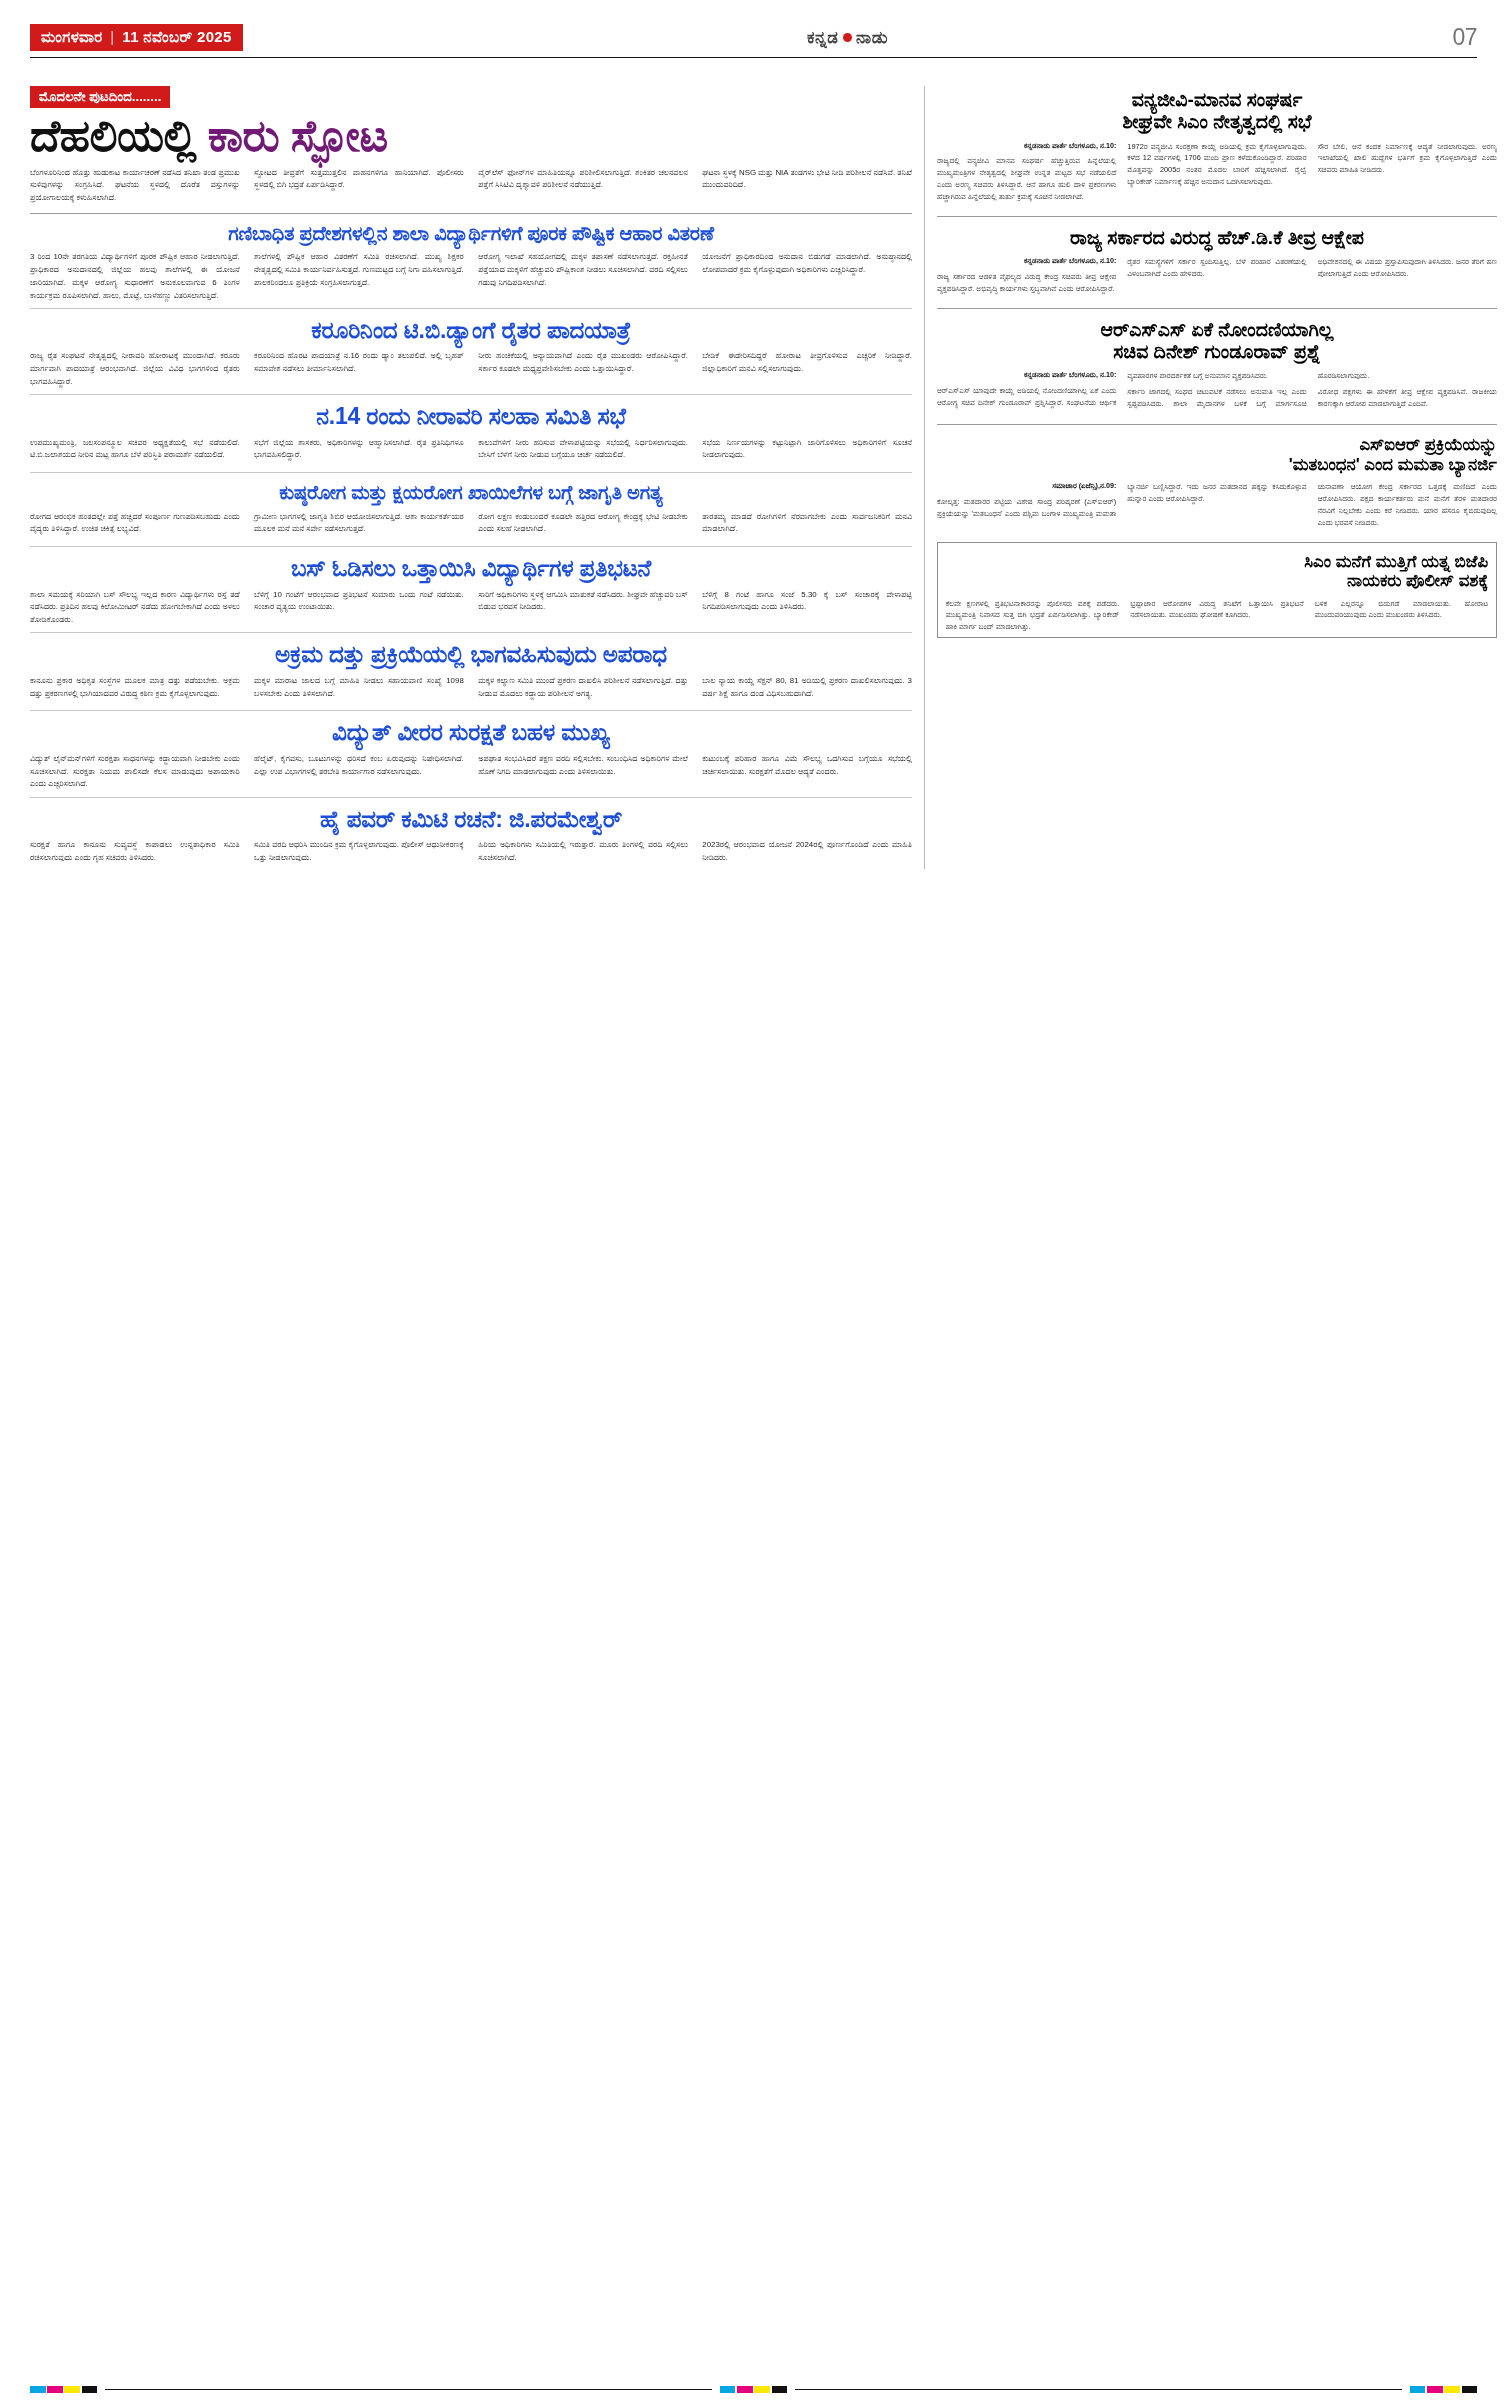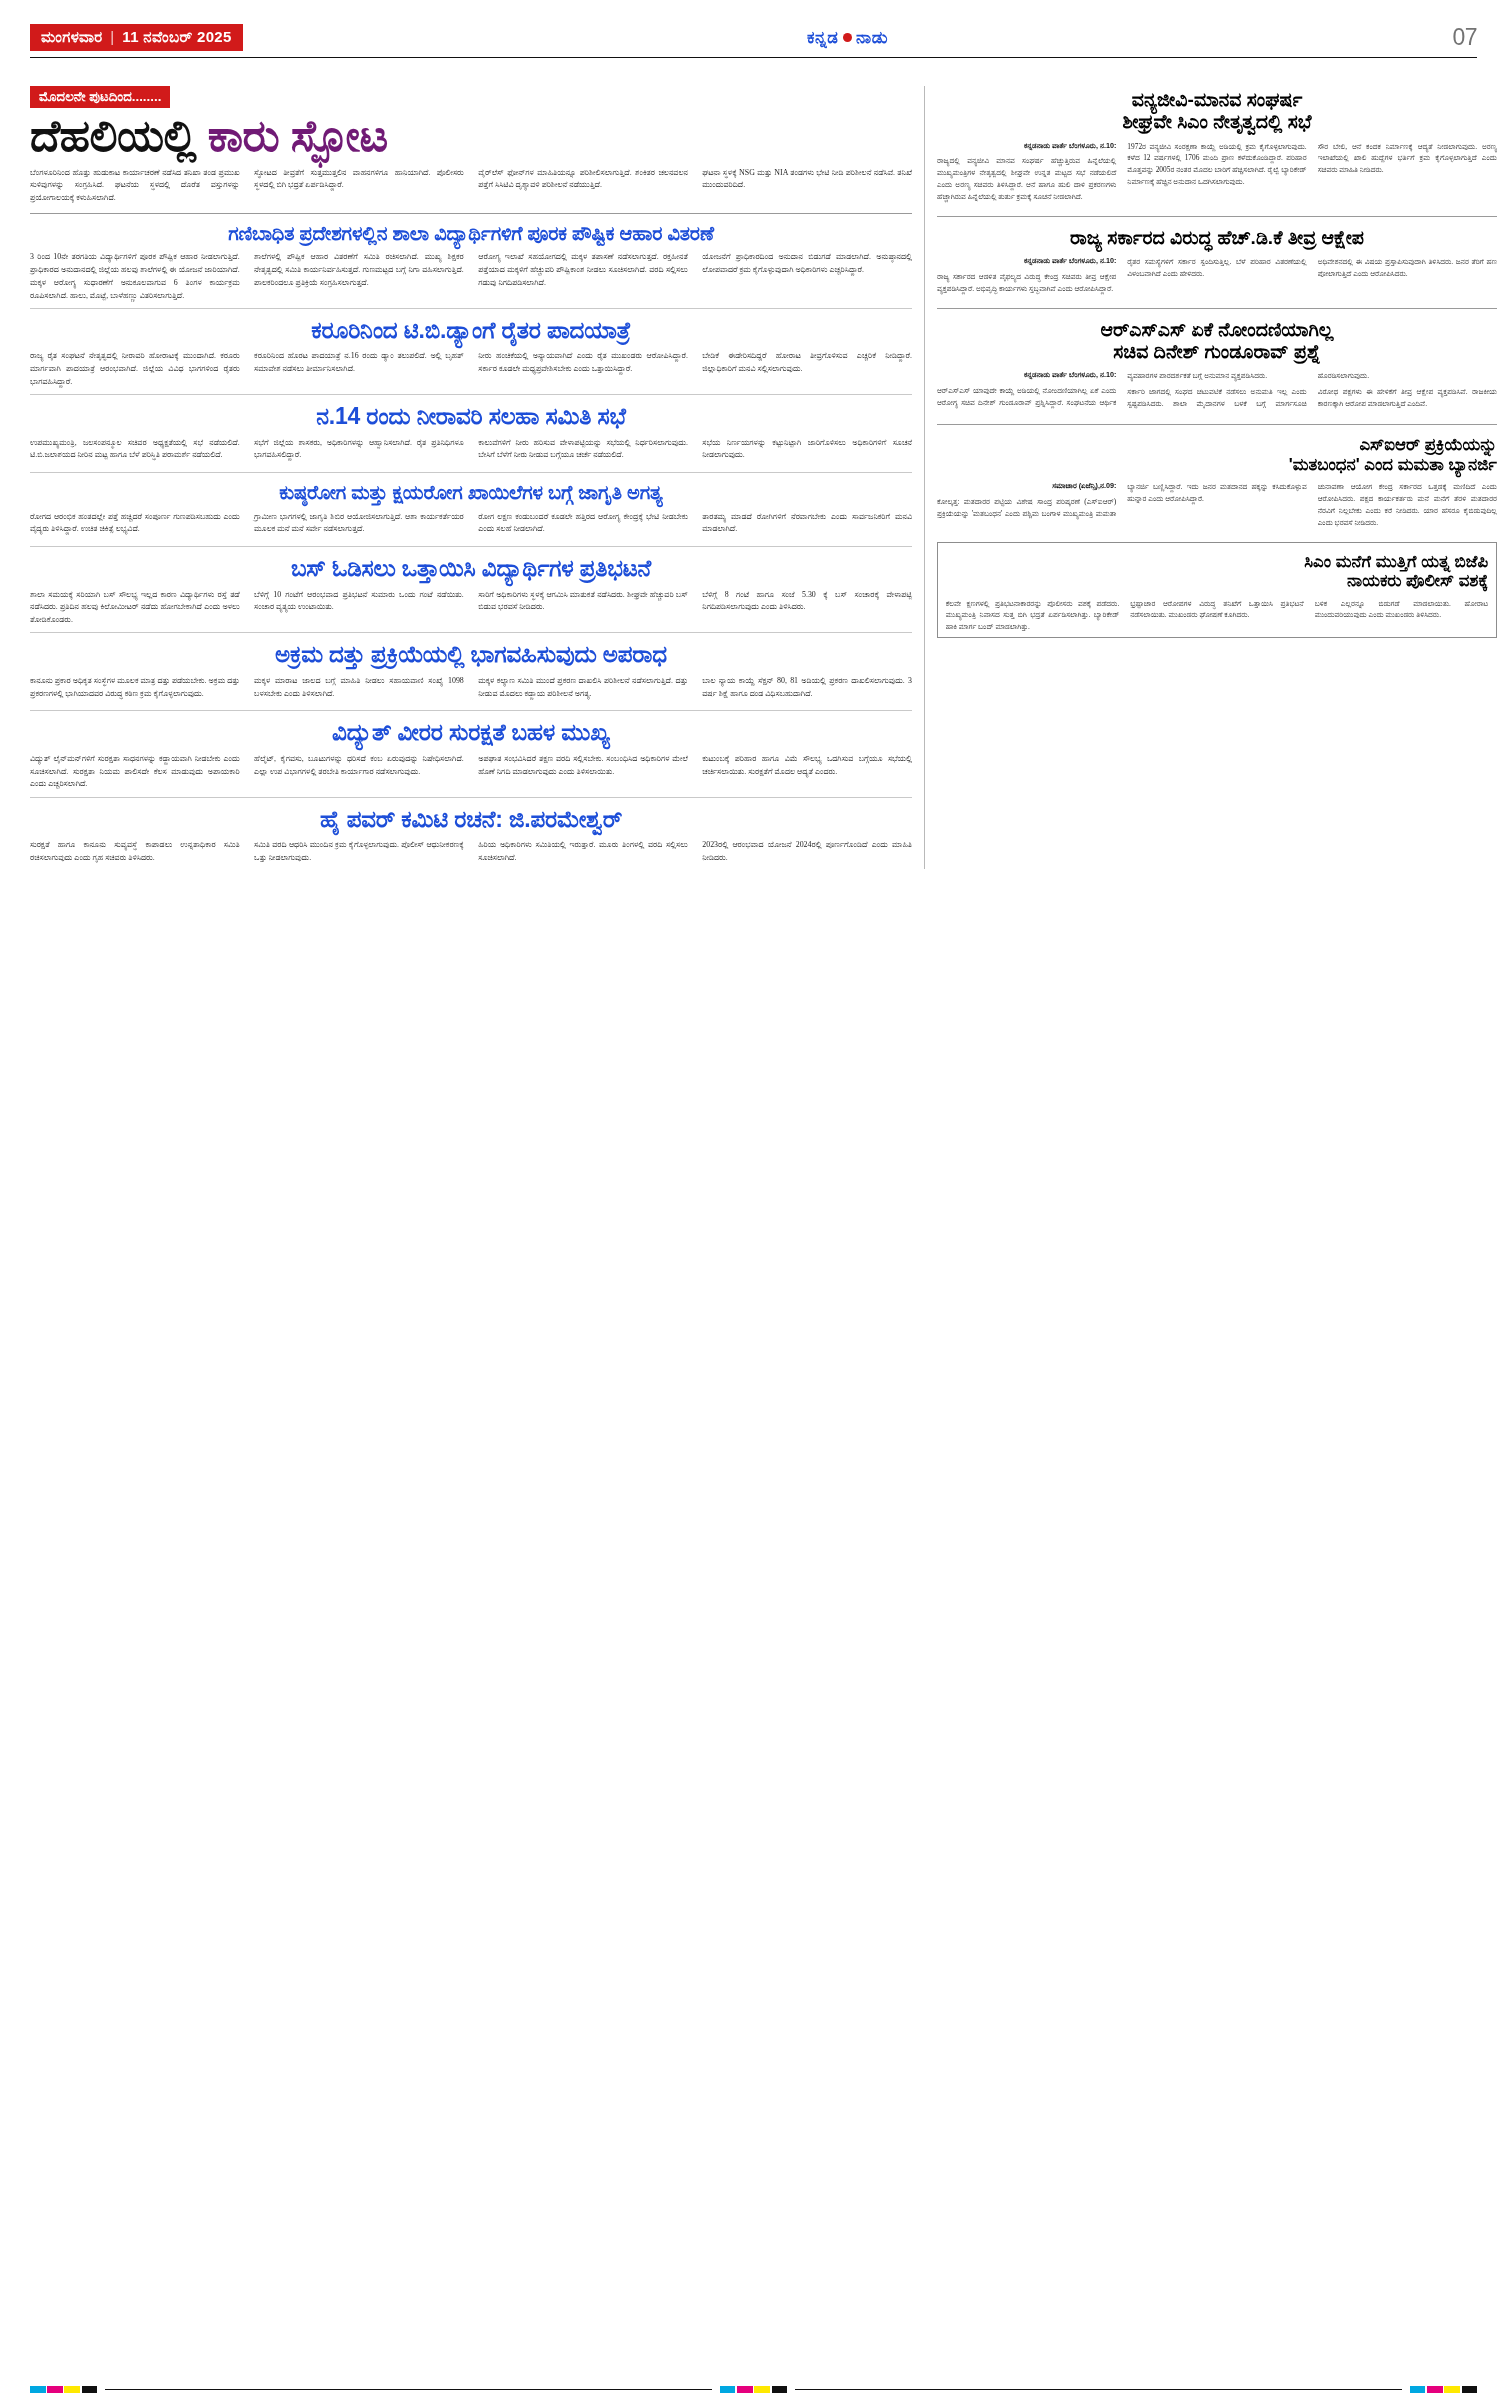--- a/index.html
+++ b/index.html
@@ -35,21 +35,21 @@
     font-size: 15px;
     font-weight: bold;
     padding: 3.9px 11px 5px 11px;
     letter-spacing: 0.3px;
   }
   .date-chip .sep { opacity: .75; font-weight: normal; }
   .brand {
     font-size: 16.6px;
     font-weight: bold;
     letter-spacing: 0.6px;
-    color: #1d4ed8;
+    color: #404040;
     display: flex;
     align-items: center;
     gap: 4.4px;
   }
   .brand .dot {
     width: 9px; height: 9px; border-radius: 50%;
     background: #d11a1a; display: inline-block;
   }
   .pageno {
     font-size: 23px;
@@ -70,21 +70,20 @@
   .cols-4 { column-count: 4; column-gap: 14.4px; column-rule: 0; }
   .cols-3 { column-count: 3; column-gap: 11px; }
   .para {
     font-size: 7.9px;
     line-height: 1.62;
     text-align: justify;
     color: #1c1c1c;
     margin: 0 0 4.4px 0;
     hyphens: auto;
     word-break: break-word;
-    font-family: Liberation Serif, serif;
   }
   .para.small { font-size: 7.4px; line-height: 1.6; }
 
   
   .kicker {
     display: inline-block;
     background: #d11a1a;
     color: #fff;
     font-size: 13.3px;
     font-weight: bold;

